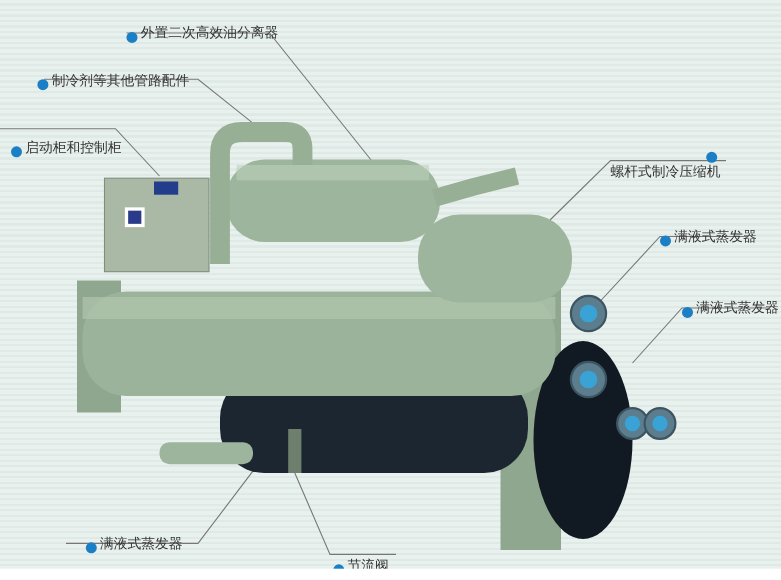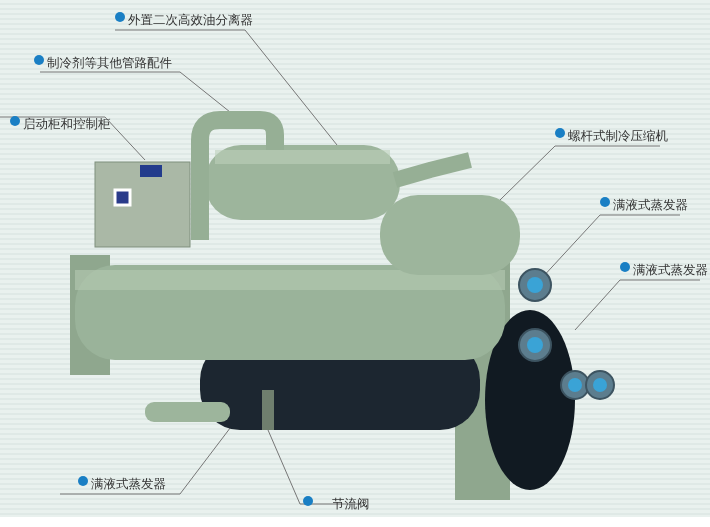--- a/index.html
+++ b/index.html
@@ -1,20 +1,20 @@
 <!DOCTYPE html>
 <html><head>
 <meta charset="utf-8">
 <style>
   html,body{margin:0;padding:0;}
   body{width:710px;height:527px;overflow:hidden;position:relative;
     font-family:"DejaVu Sans",sans-serif;
     background:repeating-linear-gradient(180deg,#e9f1ee 0px,#e9f1ee 3px,#dfe9e6 3px,#dfe9e6 5px);}
   .stage{position:absolute;left:0;top:0;width:710px;height:527px;}
-  .label{position:absolute;font-size:12.5px;color:#333;white-space:nowrap;display:flex;align-items:flex-start;}
+  .label{position:absolute;font-size:12.5px;color:#333;white-space:nowrap;display:flex;align-items:flex-end;margin-top:10px;}
   .dot{display:inline-block;width:10px;height:10px;border-radius:50%;background:#1a7fc4;margin-right:3px;}
   svg{position:absolute;left:0;top:0;}
   .bottom-strip{position:absolute;left:0;bottom:0;width:710px;height:10px;background:#fff;}
 </style>
 </head>
 <body>
 
 <div class="stage">
 
   <svg width="710" height="527" viewBox="0 0 710 527">
@@ -74,35 +74,35 @@
     <span>外置二次高效油分离器</span>
   </div>
   <div class="label" style="left:34px;top:55px;">
     <span class="dot"></span>
     <span>制冷剂等其他管路配件</span>
   </div>
   <div class="label" style="left:10px;top:116px;">
     <span class="dot"></span>
     <span>启动柜和控制柜</span>
   </div>
-  <div class="label" style="left:555px;top:128px;">
+  <div class="label" style="left:555px;top:128px;flex-direction:column;">
     <span class="dot"></span>
     <span>螺杆式制冷压缩机</span>
   </div>
   <div class="label" style="left:600px;top:197px;">
     <span class="dot"></span>
     <span>满液式蒸发器</span>
   </div>
   <div class="label" style="left:620px;top:262px;font-family:Liberation Mono, monospace;">
     <span class="dot"></span>
     <span>满液式蒸发器</span>
   </div>
   <div class="label" style="left:78px;top:476px;">
     <span class="dot"></span>
     <span>满液式蒸发器</span>
   </div>
-  <div class="label" style="left:303px;top:496px;gap:16px;">
+  <div class="label" style="left:303px;top:496px;">
     <span class="dot"></span>
     <span>节流阀</span>
   </div>
 
   <div class="bottom-strip"></div>
 </div>
 
 </body></html>

